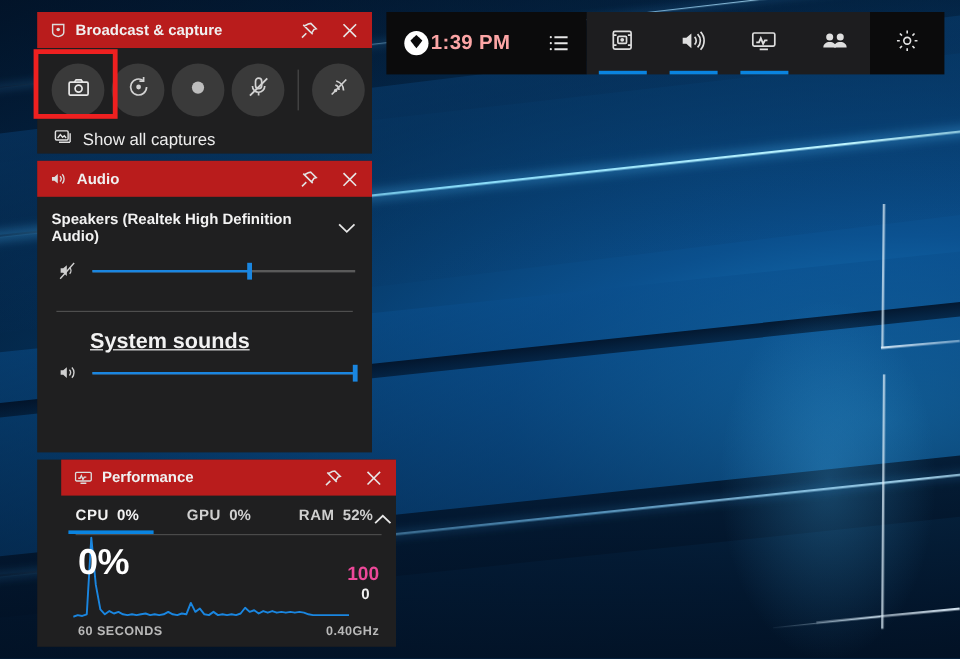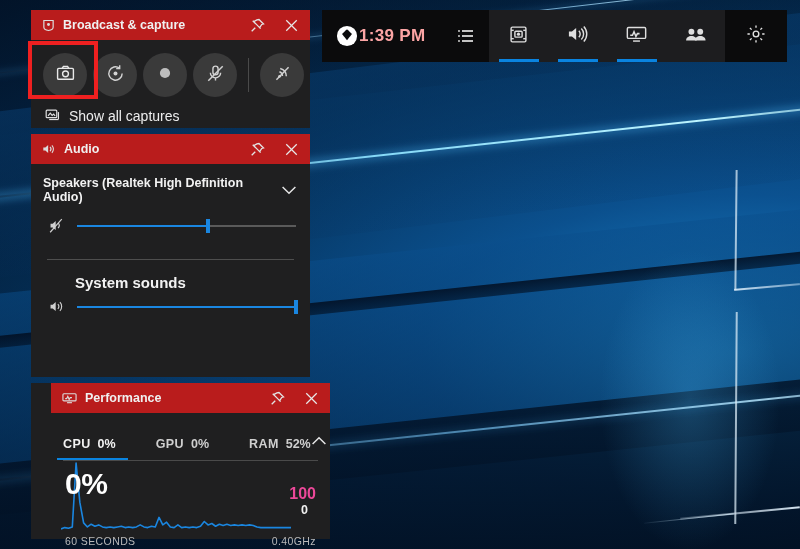--- a/index.html
+++ b/index.html
@@ -124,40 +124,40 @@
   }
   .aud-device .name{color:#f2f2f2;font-size:12.5px;font-weight:bold;flex:1 1 auto;}
   .aud-device .chev{width:24px;height:24px;display:flex;align-items:center;justify-content:center;color:#e6e6e6;}
   .slider-row{display:flex;align-items:center;gap:10px;padding:14px 14px 0 16px;}
   .slider-row .sicon{width:20px;display:flex;align-items:center;justify-content:center;color:#cfcfcf;flex:none;}
   .track{position:relative;flex:1 1 auto;height:14px;display:flex;align-items:center;}
   .track .bar{position:absolute;left:0;right:0;height:2px;background:#5a5a5a;}
   .track .fill{position:absolute;left:0;height:2px;background:#1a86e0;}
   .track .thumb{position:absolute;width:4px;height:14px;background:#1a86e0;transform:translateX(-2px);}
   .aud-divider{height:1px;background:#4e4e4e;margin:26px 16px 0 16px;}
-  .aud-sub{color:#f2f2f2;font-size:15px;font-weight:bold;padding:14px 0 0 44px;}
+  .aud-sub{color:#f2f2f2;font-size:18px;font-weight:bold;padding:14px 0 0 44px;text-decoration:underline;}
 
   
   #panel-perf{top:383px;height:156px;padding-left:20px;}
   .perf-tabs{display:flex;align-items:center;padding:8px 8px 0 12px;}
-  .perf-tab{position:relative;display:flex;align-items:baseline;gap:7px;padding-bottom:9px;margin-top:16px;}
+  .perf-tab{position:relative;display:flex;align-items:baseline;gap:7px;padding-bottom:9px;}
   .perf-tab .tname{color:#f2f2f2;font-size:12.5px;font-weight:bold;letter-spacing:.4px;}
   .perf-tab .tval{color:#f2f2f2;font-size:12.5px;font-weight:bold;}
   .perf-tab.inactive .tname,.perf-tab.inactive .tval{color:#cfcfcf;}
   .perf-tab .tul{position:absolute;left:-6px;right:-12px;bottom:0;height:2.5px;background:#0a84e0;}
   .perf-spacer{flex:1 1 auto;}
   .perf-collapse{width:26px;height:24px;display:flex;align-items:center;justify-content:center;color:#e6e6e6;}
   .perf-rule{height:1px;background:#4a4a4a;margin:0 12px;}
   .perf-body{position:relative;height:96px;margin:0 10px;}
   .perf-big{position:absolute;left:4px;top:6px;color:#ffffff;font-size:30px;font-weight:bold;letter-spacing:-.5px;}
   .perf-max{position:absolute;right:4px;top:24px;color:#ec4899;font-size:16px;font-weight:bold;}
   .perf-min{position:absolute;right:12px;top:42px;color:#f0f0f0;font-size:12.5px;font-weight:bold;}
   .perf-graph{position:absolute;left:0;right:40px;top:0;height:72px;}
   .perf-foot{position:absolute;left:4px;right:4px;top:74px;display:flex;justify-content:space-between;}
-  .perf-foot span{color:#b9b9b9;font-size:10.5px;font-weight:normal;letter-spacing:.4px;}
+  .perf-foot span{color:#b9b9b9;font-size:10.5px;font-weight:bold;letter-spacing:.4px;}
 </style>
 </head>
 <body>
 
 <div id="desktop">
   <div class="wp-base2"></div>
   <div class="facet f1"></div>
   <div class="facet f2"></div>
   <div class="facet f3"></div>
   <div class="facet f4"></div>

